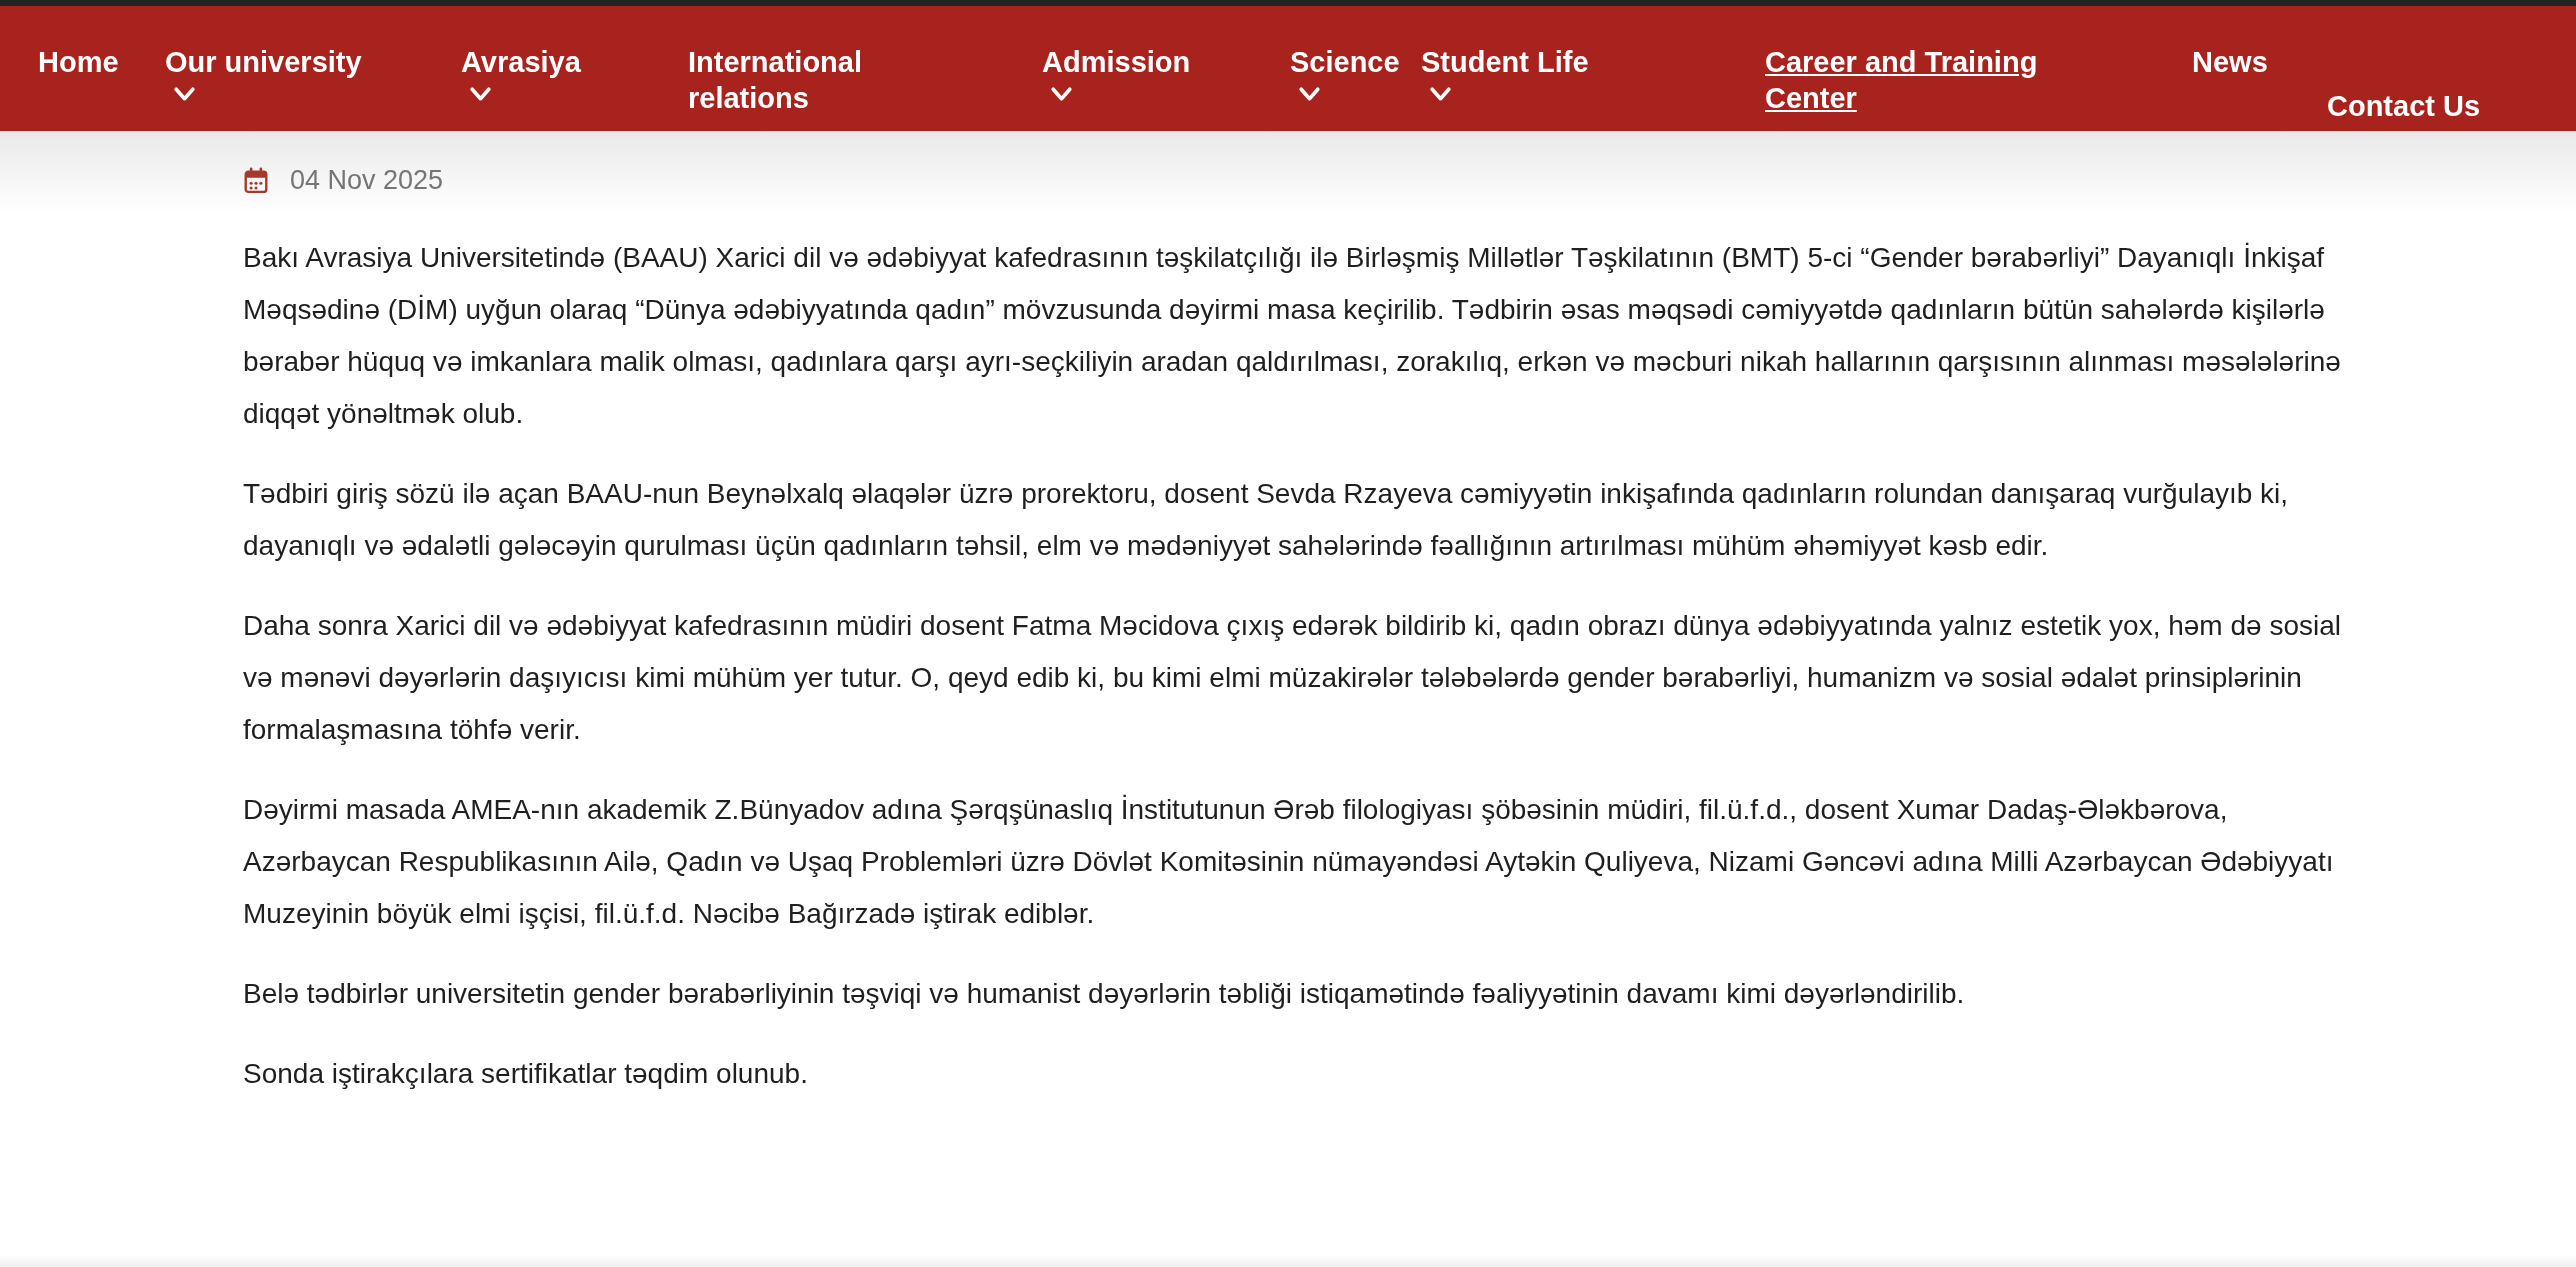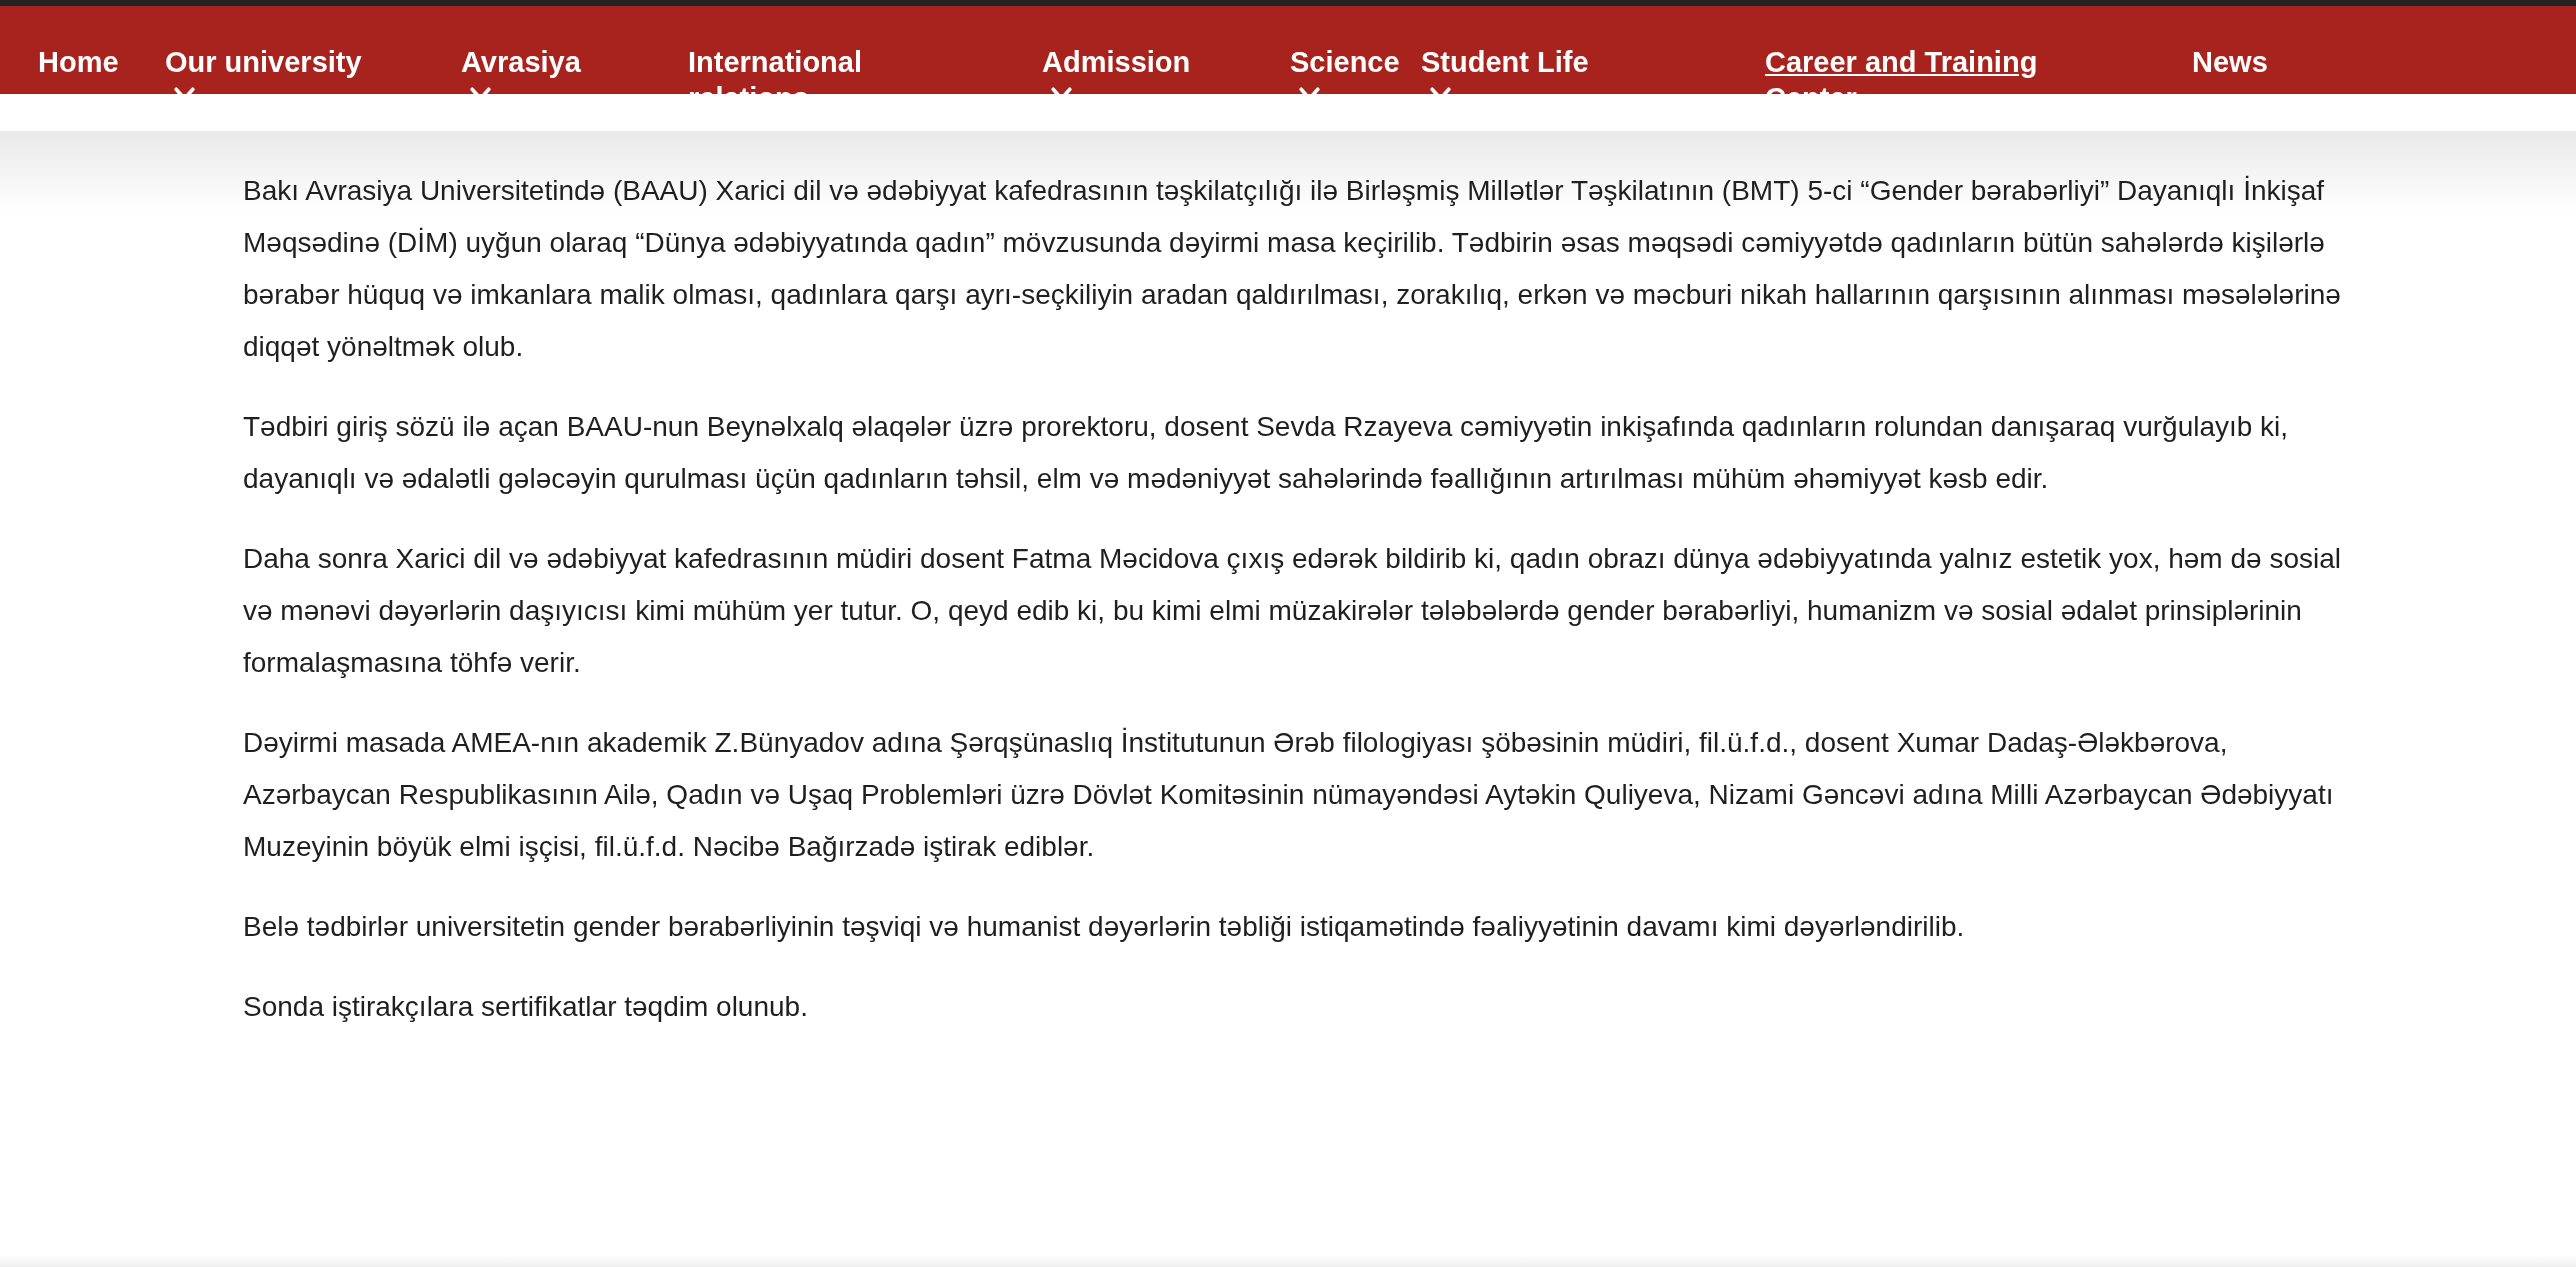--- a/index.html
+++ b/index.html
@@ -1,21 +1,21 @@
 <!DOCTYPE html>
 <html><head>
 <meta charset="utf-8">
 <style>
   html,body{margin:0;padding:0;}
   body{
     width:2576px;height:1268px;overflow:hidden;background:#ffffff;
     font-family:"Liberation Sans",sans-serif;position:relative;
   }
   .topstrip{position:absolute;top:0;left:0;width:2576px;height:5.8px;background:#232323;}
-  .mainnav{position:absolute;top:5.8px;left:0;width:2576px;height:88px;background:#a8231d;}
+  .mainnav{position:absolute;top:5.8px;left:0;width:2576px;height:125px;background:#a8231d;}
   .nav-item{position:absolute;top:38px;color:#ffffff;font-weight:700;font-size:29px;line-height:36px;cursor:pointer;}
   .nav-item .chev{display:block;margin:4.8px 0 0 6.7px;}
   .nav-item:nth-child(1){left:38px;}
   .nav-item:nth-child(2){left:165px;}
   .nav-item:nth-child(3){left:461px;}
   .nav-item:nth-child(4){left:688px;width:221px;}
   .nav-item:nth-child(5){left:1042px;}
   .nav-item:nth-child(6){left:1290px;}
   .nav-item:nth-child(7){left:1421px;}
   .nav-item:nth-child(8){left:1765px;width:307px;text-decoration:underline;}
@@ -82,20 +82,34 @@
     <span>Contact Us</span>
     <svg class="chev" width="25" height="19" viewBox="0 0 24 16">
         <path d="M4 3l8 9 8-9" fill="none" stroke="#ffffff" stroke-width="3.5" stroke-linecap="round" stroke-linejoin="round"></path>
       </svg>
   </div>
 </nav>
 
 <div class="nav-shadow"></div>
 
 <main>
+  <div class="date-row">
+    <svg class="cal" width="26" height="28" viewBox="0 0 24 25">
+      <rect x="2.5" y="4" width="19" height="18.5" rx="2.5" fill="none" stroke="#a63a2a" stroke-width="2.2"></rect>
+      <rect x="2.5" y="4" width="19" height="5.5" fill="#a63a2a"></rect>
+      <line x1="7.5" y1="1.2" x2="7.5" y2="6.5" stroke="#a63a2a" stroke-width="2.4" stroke-linecap="round"></line>
+      <line x1="16.5" y1="1.2" x2="16.5" y2="6.5" stroke="#a63a2a" stroke-width="2.4" stroke-linecap="round"></line>
+      <circle cx="7.5" cy="14.5" r="1.4" fill="#a63a2a"></circle>
+      <circle cx="12" cy="14.5" r="1.4" fill="#a63a2a"></circle>
+      <circle cx="16.5" cy="14.5" r="1.4" fill="#a63a2a"></circle>
+      <circle cx="7.5" cy="19" r="1.4" fill="#a63a2a"></circle>
+      <circle cx="12" cy="19" r="1.4" fill="#a63a2a"></circle>
+    </svg>
+    <span>04 Nov 2025</span>
+  </div>
   <article>
     <p>Bakı Avrasiya Universitetində (BAAU) Xarici dil və ədəbiyyat kafedrasının təşkilatçılığı ilə Birləşmiş Millətlər Təşkilatının (BMT) 5-ci “Gender bərabərliyi” Dayanıqlı İnkişaf Məqsədinə (DİM) uyğun olaraq “Dünya ədəbiyyatında qadın” mövzusunda dəyirmi masa keçirilib. Tədbirin əsas məqsədi cəmiyyətdə qadınların bütün sahələrdə kişilərlə bərabər hüquq və imkanlara malik olması, qadınlara qarşı ayrı-seçkiliyin aradan qaldırılması, zorakılıq, erkən və məcburi nikah hallarının qarşısının alınması məsələlərinə diqqət yönəltmək olub.</p>
     <p>Tədbiri giriş sözü ilə açan BAAU-nun Beynəlxalq əlaqələr üzrə prorektoru, dosent Sevda Rzayeva cəmiyyətin inkişafında qadınların rolundan danışaraq vurğulayıb ki, dayanıqlı və ədalətli gələcəyin qurulması üçün qadınların təhsil, elm və mədəniyyət sahələrində fəallığının artırılması mühüm əhəmiyyət kəsb edir.</p>
     <p>Daha sonra Xarici dil və ədəbiyyat kafedrasının müdiri dosent Fatma Məcidova çıxış edərək bildirib ki, qadın obrazı dünya ədəbiyyatında yalnız estetik yox, həm də sosial və mənəvi dəyərlərin daşıyıcısı kimi mühüm yer tutur. O, qeyd edib ki, bu kimi elmi müzakirələr tələbələrdə gender bərabərliyi, humanizm və sosial ədalət prinsiplərinin formalaşmasına töhfə verir.</p>
     <p>Dəyirmi masada AMEA-nın akademik Z.Bünyadov adına Şərqşünaslıq İnstitutunun Ərəb filologiyası şöbəsinin müdiri, fil.ü.f.d., dosent Xumar Dadaş-Ələkbərova, Azərbaycan Respublikasının Ailə, Qadın və Uşaq Problemləri üzrə Dövlət Komitəsinin nümayəndəsi Aytəkin Quliyeva, Nizami Gəncəvi adına Milli Azərbaycan Ədəbiyyatı Muzeyinin böyük elmi işçisi, fil.ü.f.d. Nəcibə Bağırzadə iştirak ediblər.</p>
     <p>Belə tədbirlər universitetin gender bərabərliyinin təşviqi və humanist dəyərlərin təbliği istiqamətində fəaliyyətinin davamı kimi dəyərləndirilib.</p>
     <p>Sonda iştirakçılara sertifikatlar təqdim olunub.</p>
   </article>
 </main>
 

